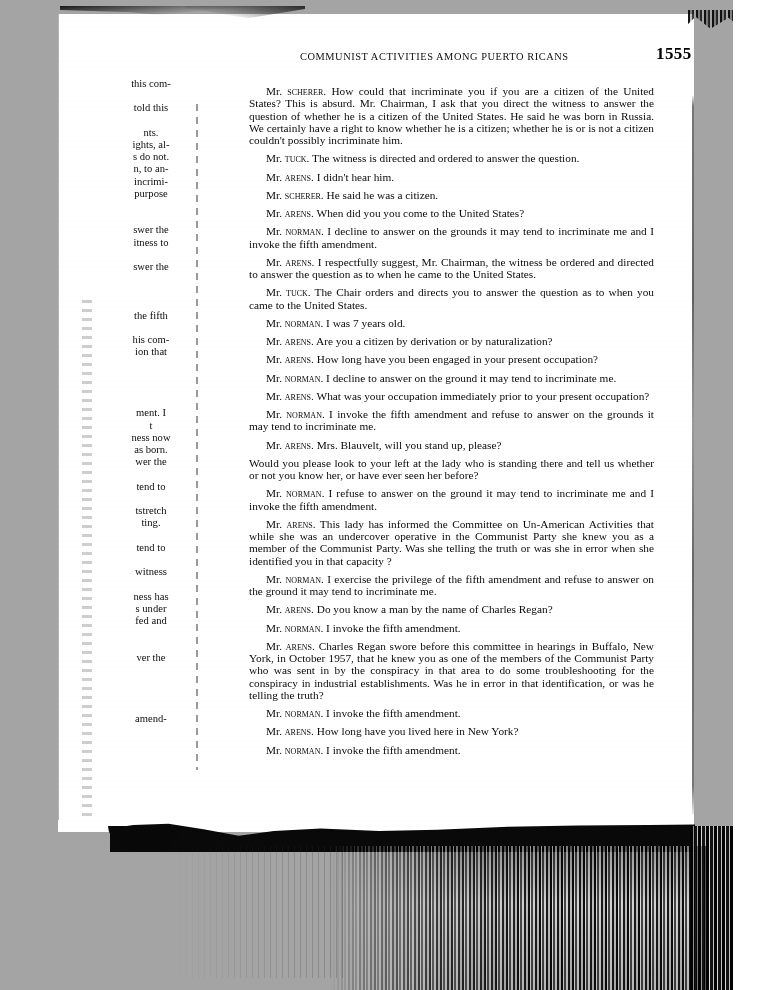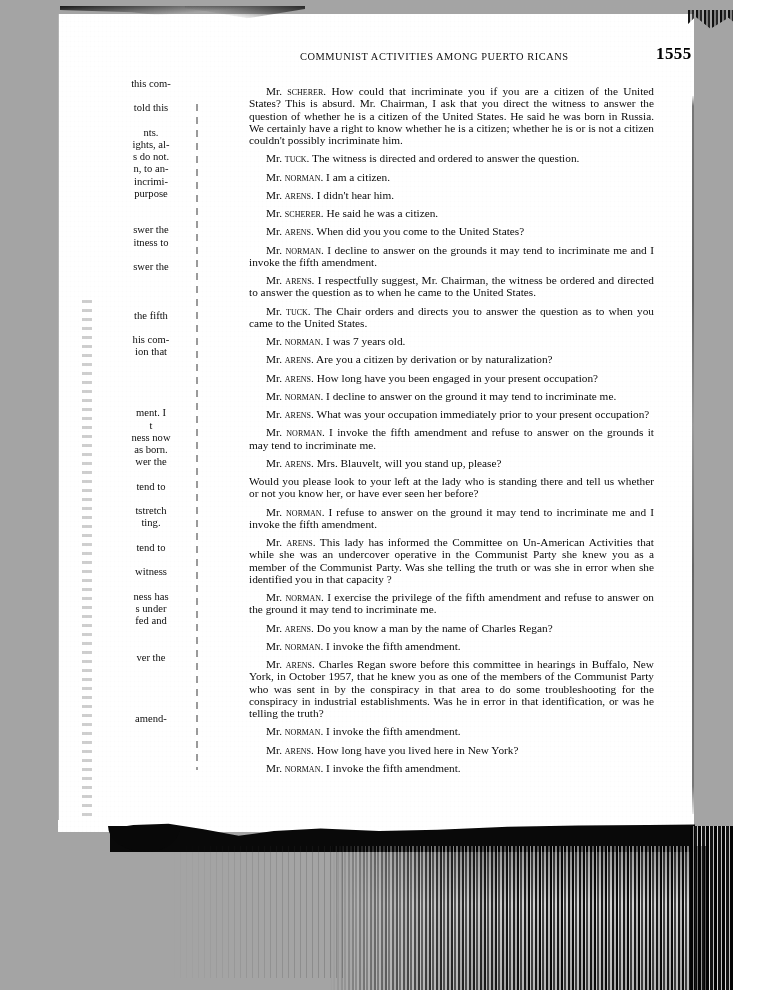--- a/index.html
+++ b/index.html
@@ -362,21 +362,20 @@
       <div class="frag gap">&nbsp;</div>
       <div class="frag gap">&nbsp;</div>
       <div class="frag gap">&nbsp;</div>
       <div class="frag gap">&nbsp;</div>
       <div class="frag">amend-</div>
     </div>
 
   <div class="column">
       <p class="para"><span class="speaker"><span class="mr">Mr. </span>scherer.</span><span> How could that incriminate you if you are a citizen of the United States? This is absurd. Mr. Chairman, I ask that you direct the witness to answer the question of whether he is a citizen of the United States. He said he was born in Russia. We certainly have a right to know whether he is a citizen; whether he is or is not a citizen couldn't possibly incriminate him.</span></p>
       <p class="para"><span class="speaker"><span class="mr">Mr. </span>tuck.</span><span> The witness is directed and ordered to answer the question.</span></p>
-      <p class="para"><span class="speaker"><span class="mr">Mr. </span>norman.</span><span> I am a citizen.</span></p>
       <p class="para"><span class="speaker"><span class="mr">Mr. </span>arens.</span><span> I didn't hear him.</span></p>
       <p class="para"><span class="speaker"><span class="mr">Mr. </span>scherer.</span><span> He said he was a citizen.</span></p>
       <p class="para"><span class="speaker"><span class="mr">Mr. </span>arens.</span><span> When did you you come to the United States?</span></p>
       <p class="para"><span class="speaker"><span class="mr">Mr. </span>norman.</span><span> I decline to answer on the grounds it may tend to incriminate me and I invoke the fifth amendment.</span></p>
       <p class="para"><span class="speaker"><span class="mr">Mr. </span>arens.</span><span> I respectfully suggest, Mr. Chairman, the witness be ordered and directed to answer the question as to when he came to the United States.</span></p>
       <p class="para"><span class="speaker"><span class="mr">Mr. </span>tuck.</span><span> The Chair orders and directs you to answer the question as to when you came to the United States.</span></p>
       <p class="para"><span class="speaker"><span class="mr">Mr. </span>norman.</span><span> I was 7 years old.</span></p>
       <p class="para"><span class="speaker"><span class="mr">Mr. </span>arens.</span><span> Are you a citizen by derivation or by naturalization?</span></p>
       <p class="para"><span class="speaker"><span class="mr">Mr. </span>arens.</span><span> How long have you been engaged in your present occupation?</span></p>
       <p class="para"><span class="speaker"><span class="mr">Mr. </span>norman.</span><span> I decline to answer on the ground it may tend to incriminate me.</span></p>

